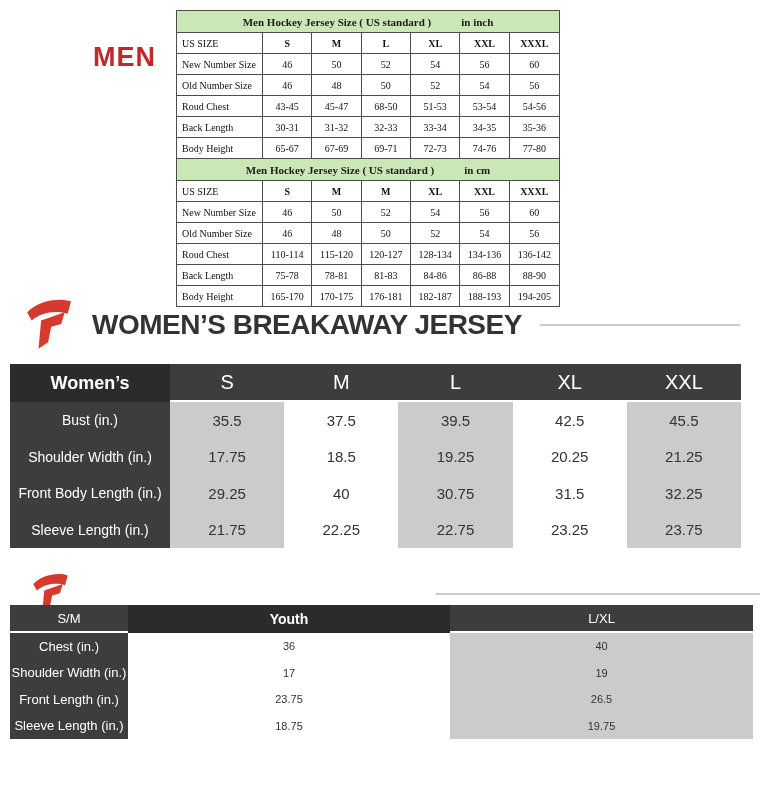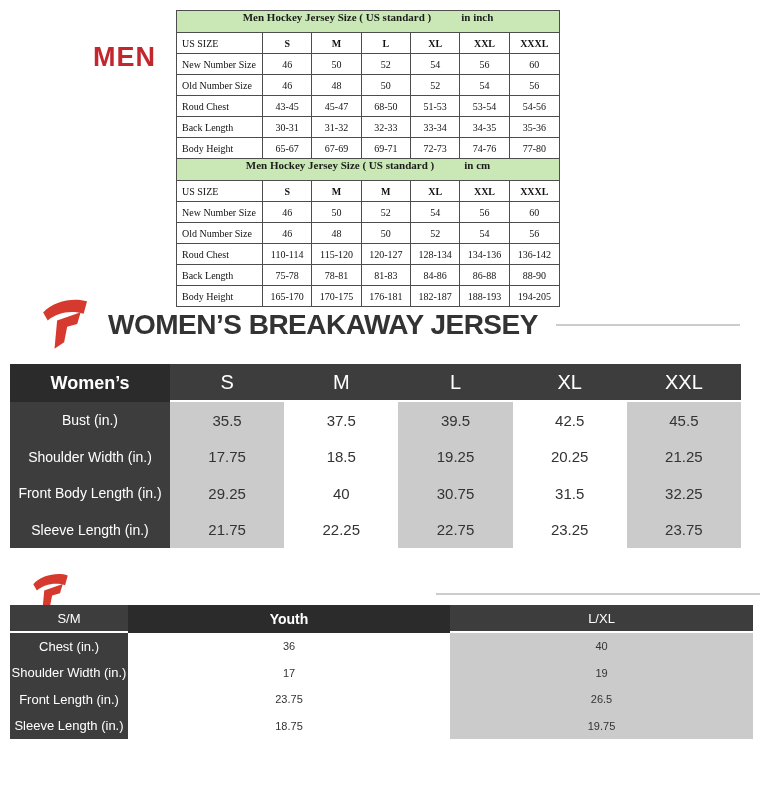--- a/index.html
+++ b/index.html
@@ -4,35 +4,35 @@
 <style>
   html,body{margin:0;padding:0;background:#fff;}
   #page{position:relative;width:768px;height:790px;background:#fff;overflow:hidden;
         font-family:"Liberation Sans",sans-serif;}
 
   
   #men-title{position:absolute;left:93px;top:10px;font-size:27px;font-weight:bold;
              letter-spacing:1px;font-family:"Liberation Sans",sans-serif;}
   #men-tables{position:absolute;left:176px;top:10px;width:382px;
               border:1px solid #4d4d4d;font-family:"Liberation Serif",serif;}
-  .men-caption{height:21px;display:flex;justify-content:center;
+  .men-caption{height:21px;display:flex;align-items:center;justify-content:center;
                gap:30px;background:#c9e8b5;border-bottom:1px solid #4d4d4d;
                font-size:11px;font-weight:bold;color:#1c1c1c;}
   .men-row{display:grid;grid-template-columns:86px repeat(6,1fr);height:20px;}
   .men-row:not(:last-child){border-bottom:1px solid #4d4d4d;}
   .men-table:first-child .men-row:last-child{border-bottom:1px solid #4d4d4d;}
   .men-cell{display:flex;align-items:center;justify-content:center;font-size:10px;
             color:#111;border-right:1px solid #4d4d4d;overflow:hidden;}
   .men-cell:last-child{border-right:none;}
   .men-label{justify-content:flex-start;padding-left:5px;}
   .men-size{font-weight:bold;}
 
   
   .sec-head{position:absolute;display:flex;align-items:center;}
-  #women-head{left:38px;top:297px;right:28px;}
+  #women-head{left:22px;top:297px;right:28px;}
   #youth-head{left:30px;top:556px;right:8px;}
   .logo{flex:0 0 auto;}
   #women-head .logo{width:58px;height:56px;margin-right:12px;}
   #youth-head .logo{width:44px;height:44px;margin-right:10px;}
   .sec-title{font-weight:bold;color:#333;letter-spacing:-0.5px;white-space:nowrap;}
   #women-head .sec-title{font-size:28px;}
   #youth-head .sec-title{font-size:24px;margin-top:48px;}
   .sec-rule{flex:1;height:2px;background:#ccc;margin-left:18px;}
 
   

